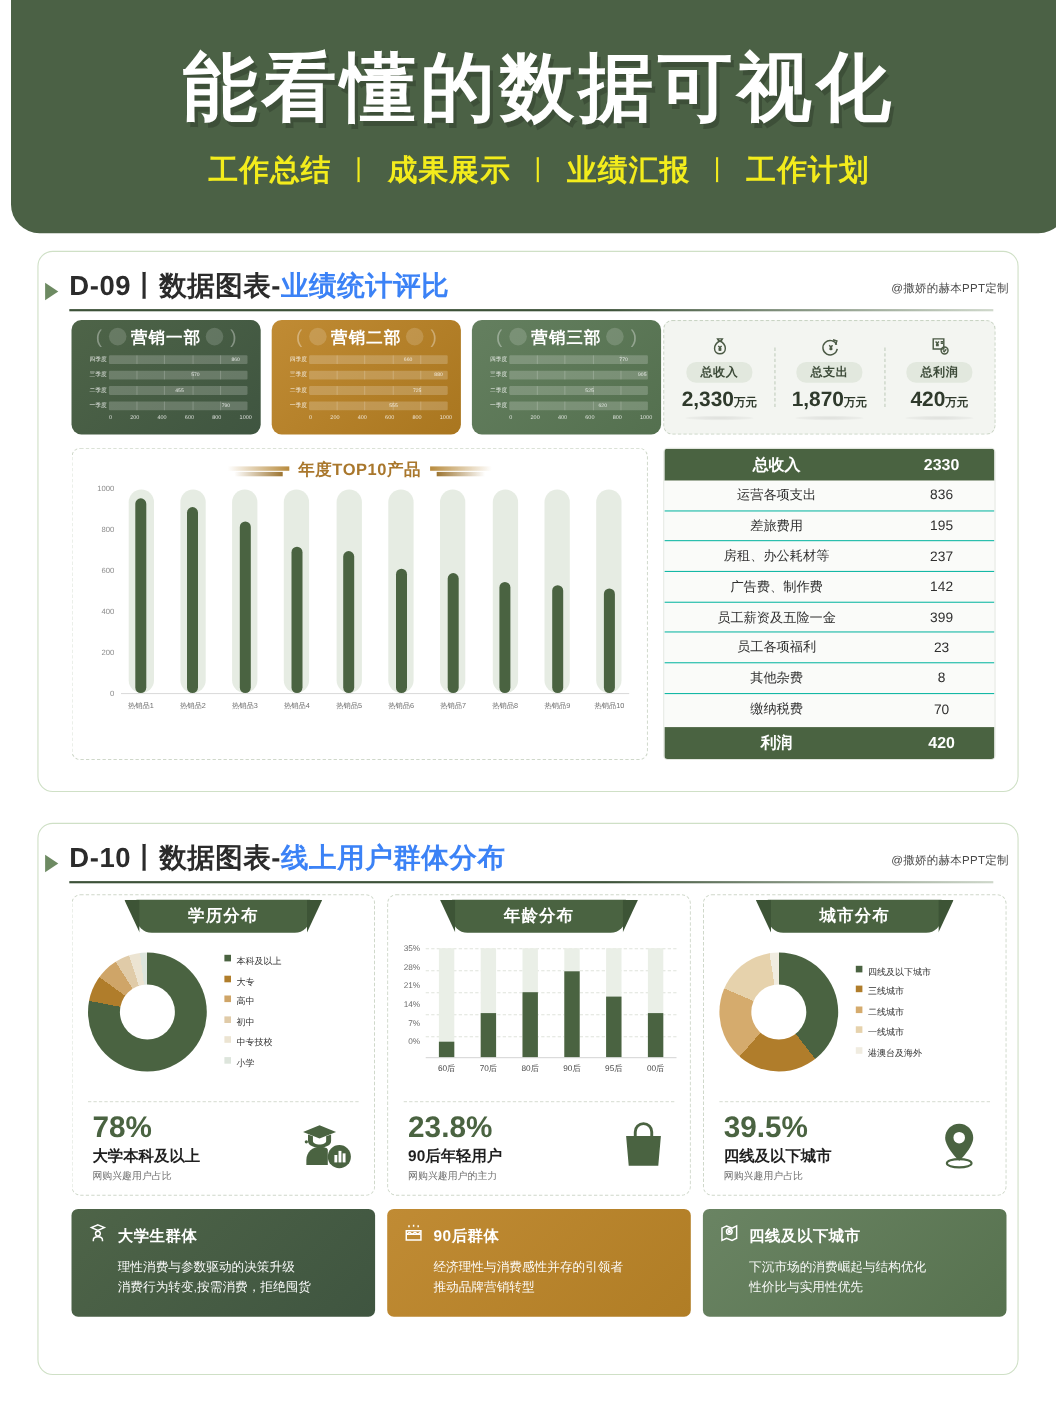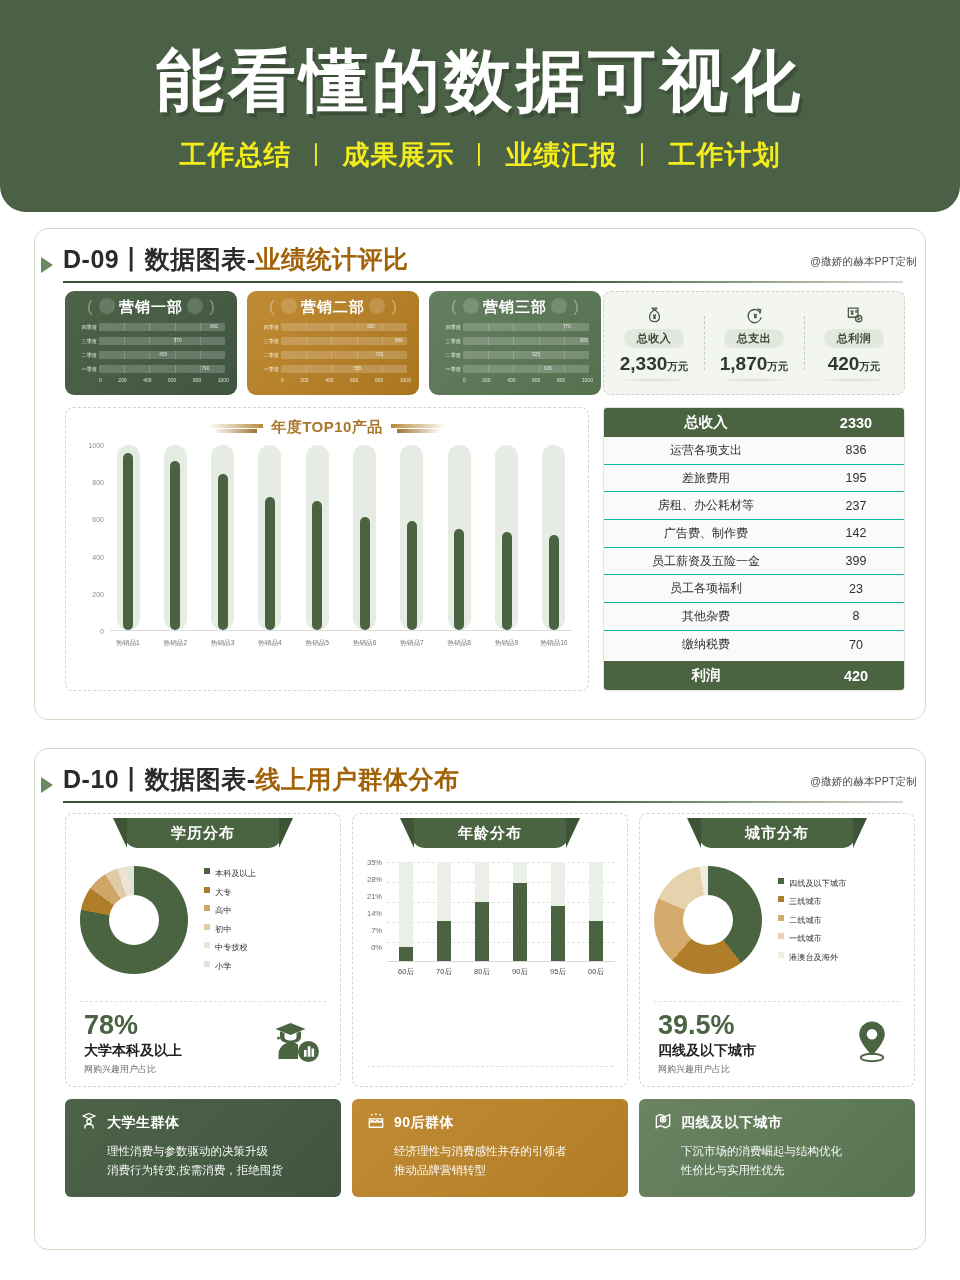--- a/index.html
+++ b/index.html
@@ -2,21 +2,21 @@
 <html><head>
 <meta charset="utf-8">
 <style>
   * { box-sizing: border-box; margin: 0; padding: 0; }
   html, body {
     width: 960px; height: 1280px;
     background: #ffffff;
     font-family: "Liberation Sans", "DejaVu Sans", sans-serif;
     overflow: hidden;
   }
-  .page { position: relative; width: 960px; height: 1280px; background: #fff; }
+  .page { position: relative; width: 960px; height: 1280px; background: #fff; padding-left: 10px; }
 
   
   .hero {
     width: 960px; height: 212px;
     background: #4b6145;
     border-bottom-left-radius: 26px;
     border-bottom-right-radius: 26px;
     display: flex; flex-direction: column;
     align-items: center; justify-content: center;
     padding-top: 6px;
@@ -60,21 +60,21 @@
     border-bottom: 8px solid transparent;
     border-left: 12px solid #6d8a62;
   }
   .sec-title {
     font-size: 25px; font-weight: bold; color: #2f2f2f;
     letter-spacing: 0.5px; white-space: nowrap;
     display: flex; align-items: baseline;
   }
   .sec-title .code { color: #2b2b2b; }
   .sec-title .mid  { color: #2b2b2b; }
-  .sec-title .accent { color: #a16207; }
+  .sec-title .accent { color: #3b82f6; }
   .sec-credit {
     position: absolute; right: 8px; top: 26px;
     font-size: 10.5px; color: #4a4a4a; letter-spacing: 0.2px;
   }
   .sec-rule {
     position: absolute; left: 28px; right: 22px; top: 52px; height: 2px;
     background: linear-gradient(to right, #3d5239 0%, #3d5239 58%, #cfd8cb 100%);
   }
 
   
@@ -679,20 +679,32 @@
               <div class="age-xlab">60后</div>
               <div class="age-xlab">70后</div>
               <div class="age-xlab">80后</div>
               <div class="age-xlab">90后</div>
               <div class="age-xlab">95后</div>
               <div class="age-xlab">00后</div>
             </div>
           </div>
           <div class="stat-block">
             <div class="stat-div"></div>
+            <div class="stat-inner">
+              <div>
+                <div class="stat-pct">23.8%</div>
+                <div class="stat-main">90后年轻用户</div>
+                <div class="stat-sub">网购兴趣用户的主力</div>
+              </div>
+              <div class="stat-icon"><svg viewBox="0 0 64 64" fill="none">
+                  <path d="M22 22V16a10 10 0 0 1 20 0v6" stroke="#4a6341" stroke-width="3.5" stroke-linecap="round"></path>
+                  <path d="M12 22h40l-3 34H15z" fill="#4a6341"></path>
+                  <path d="M12 22h40l-3 34H15z" stroke="#4a6341" stroke-width="2"></path>
+                </svg></div>
+            </div>
           </div>
         </div>
         <div class="dist-card">
           <div class="dist-banner">城市分布</div>
           <div class="donut-wrap">
             <div class="donut" style="background:conic-gradient(#4a6341 0.00deg 142.20deg,#b07d2b 142.20deg 221.40deg,#d5ab6d 221.40deg 293.40deg,#e6d2ac 293.40deg 351.00deg,#f0ece0 351.00deg 360.00deg)"></div>
             <div class="legend">
               <div class="legend-item">
                 <span class="legend-swatch" style="background:#4a6341"></span>
                 <span>四线及以下城市</span>

